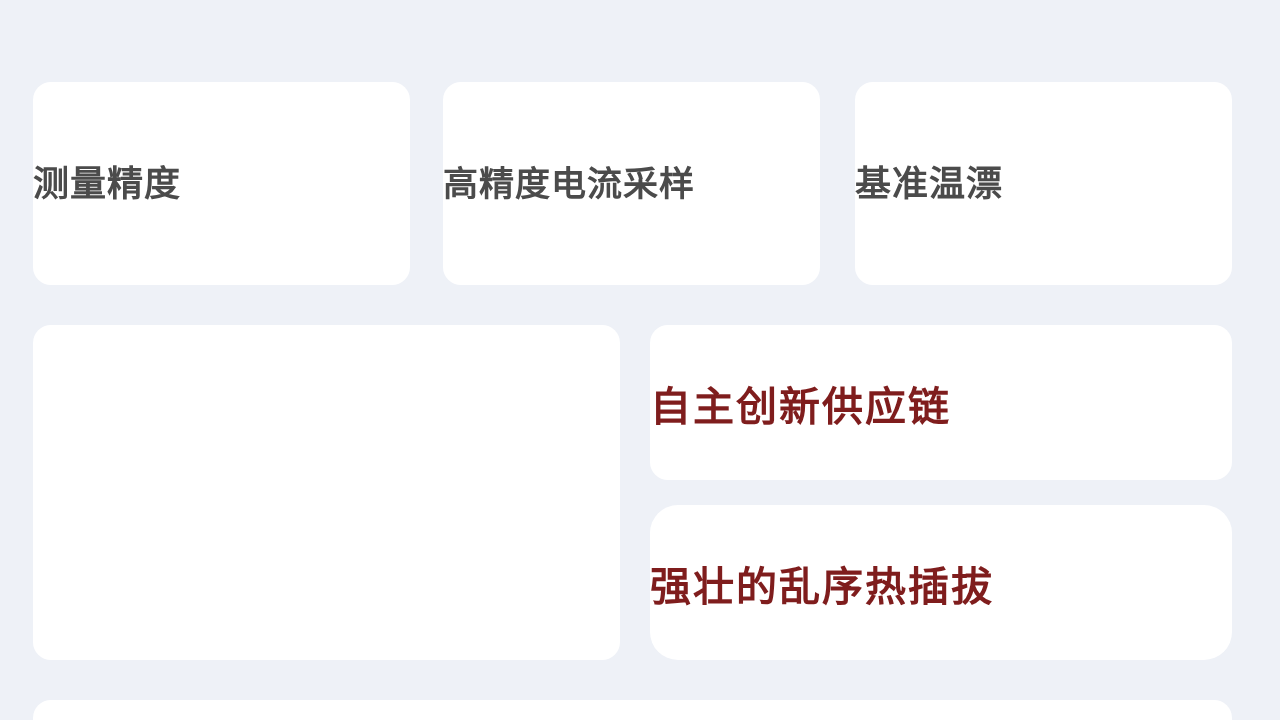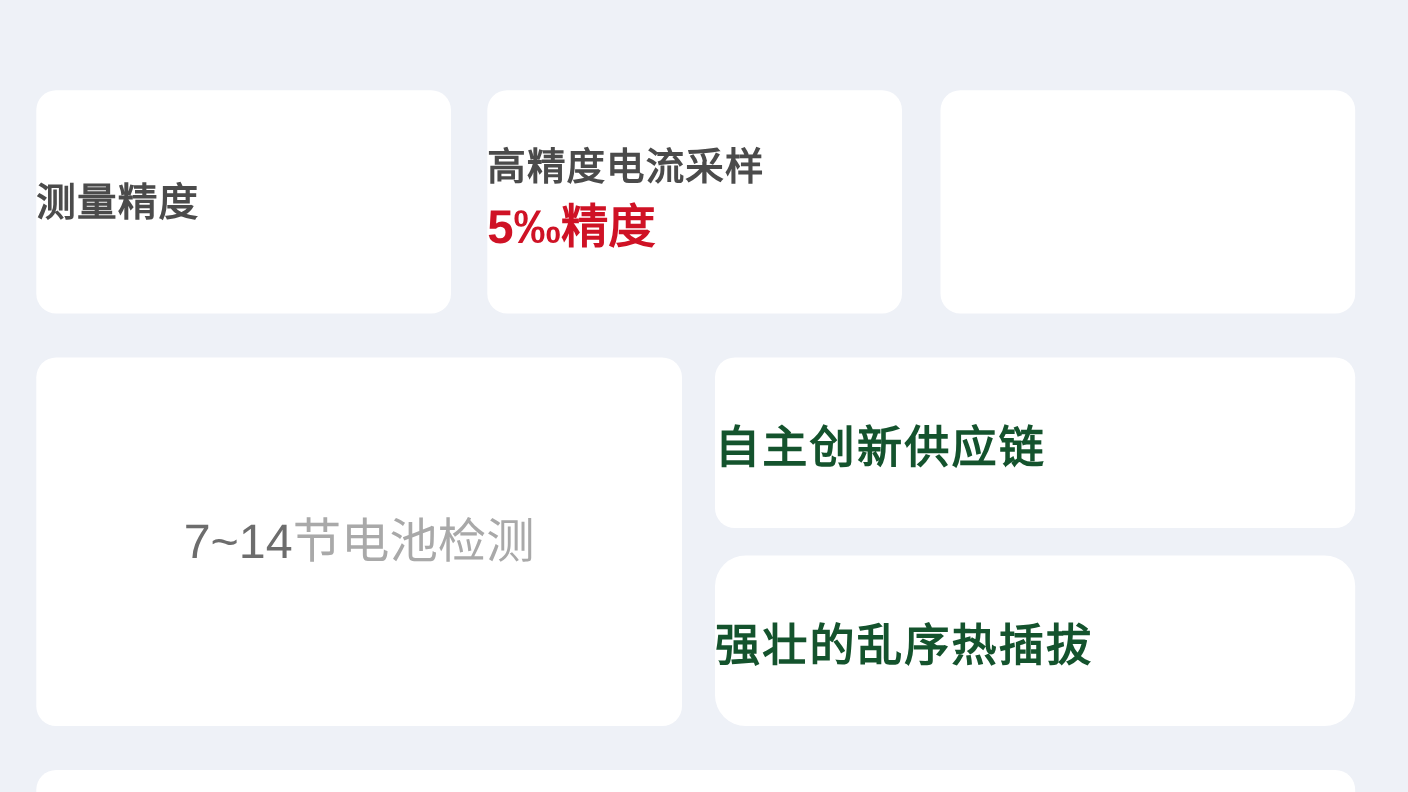--- a/index.html
+++ b/index.html
@@ -82,21 +82,21 @@
   }
 
   
   .hl-card { left: 650px; width: 582px; }
   .hl-card-1 { top: 325px; height: 155px; }
   .hl-card-2 { top: 505px; height: 155px; border-radius: 28px; }
 
   .hl-text {
     font-size: 41px;
     font-weight: bold;
-    color: #14532d;
+    color: #7f1d1d;
     letter-spacing: 2px;
     white-space: nowrap;
   }
 
   
   .bottom-card {
     top: 700px;
     left: 33px;
     width: 1199px;
     height: 120px;
@@ -105,28 +105,27 @@
 </style>
 </head>
 <body>
 
 <div class="card stat-card stat-card-1">
   <div class="stat-title">测量精度</div>
 </div>
 
 <div class="card stat-card stat-card-2">
   <div class="stat-title">高精度电流采样</div>
-  <div class="stat-value bold-cjk">5‰精度</div>
 </div>
 
 <div class="card stat-card stat-card-3">
+  <div class="stat-title">基准温漂</div>
 </div>
 
 <div class="card list-card">
-  <div class="list-line"><span class="num">7~14</span><span>节电池检测</span></div>
 </div>
 
 <div class="card hl-card hl-card-1">
   <div class="hl-text">自主创新供应链</div>
 </div>
 
 <div class="card hl-card hl-card-2">
   <div class="hl-text">强壮的乱序热插拔</div>
 </div>
 

